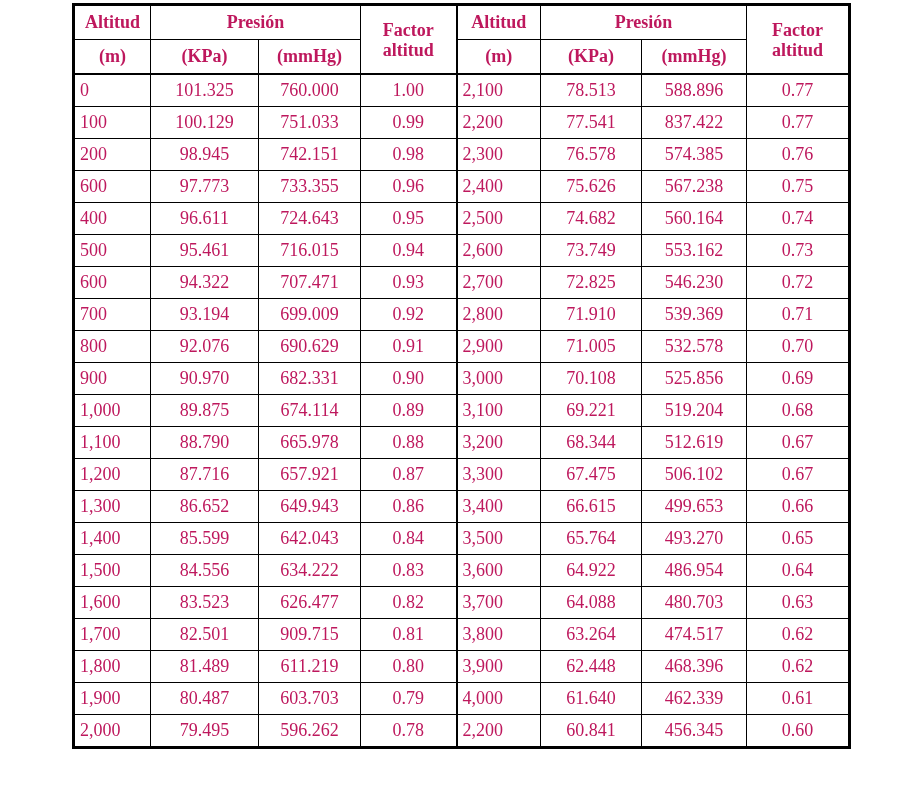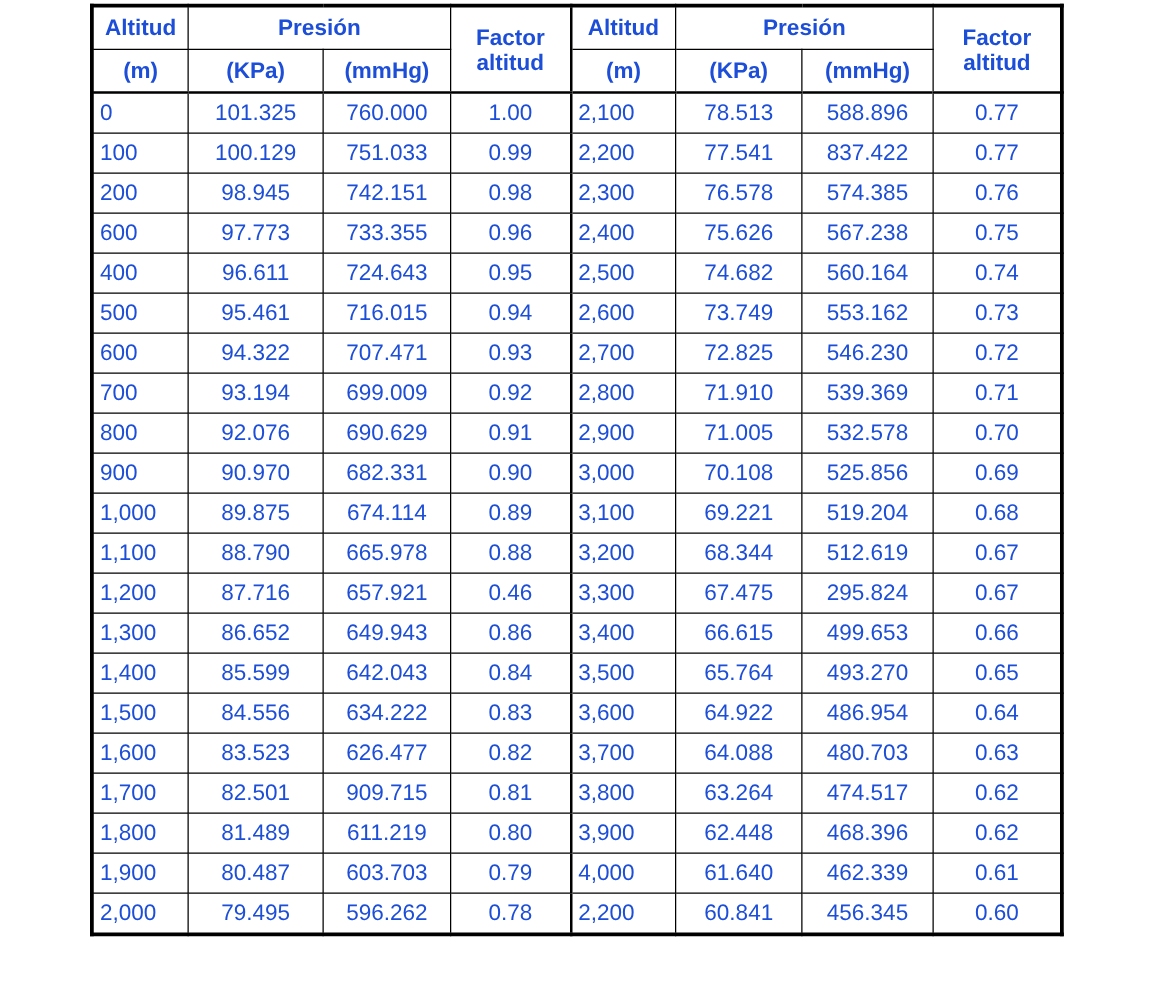--- a/index.html
+++ b/index.html
@@ -5,22 +5,22 @@
   html, body {
     margin: 0;
     padding: 0;
     background: #ffffff;
   }
   .page {
     position: relative;
     width: 920px;
     height: 798px;
     background: #ffffff;
-    font-family: Liberation Sans, sans-serif;
-    color: #1d4ed8;
+    font-family: Liberation Serif, serif;
+    color: #be185d;
   }
   table.pressure-table {
     position: absolute;
     left: 72px;
     top: 3px;
     border-collapse: collapse;
     table-layout: fixed;
     background: #ffffff;
     border: 3px solid #000000;
   }
@@ -215,24 +215,24 @@
           <td>0.88</td>
           <td class="alt half-start">3,200</td>
           <td>68.344</td>
           <td>512.619</td>
           <td>0.67</td>
         </tr>
         <tr>
           <td class="alt">1,200</td>
           <td>87.716</td>
           <td>657.921</td>
-          <td>0.46</td>
+          <td>0.87</td>
           <td class="alt half-start">3,300</td>
           <td>67.475</td>
-          <td>295.824</td>
+          <td>506.102</td>
           <td>0.67</td>
         </tr>
         <tr>
           <td class="alt">1,300</td>
           <td>86.652</td>
           <td>649.943</td>
           <td>0.86</td>
           <td class="alt half-start">3,400</td>
           <td>66.615</td>
           <td>499.653</td>

